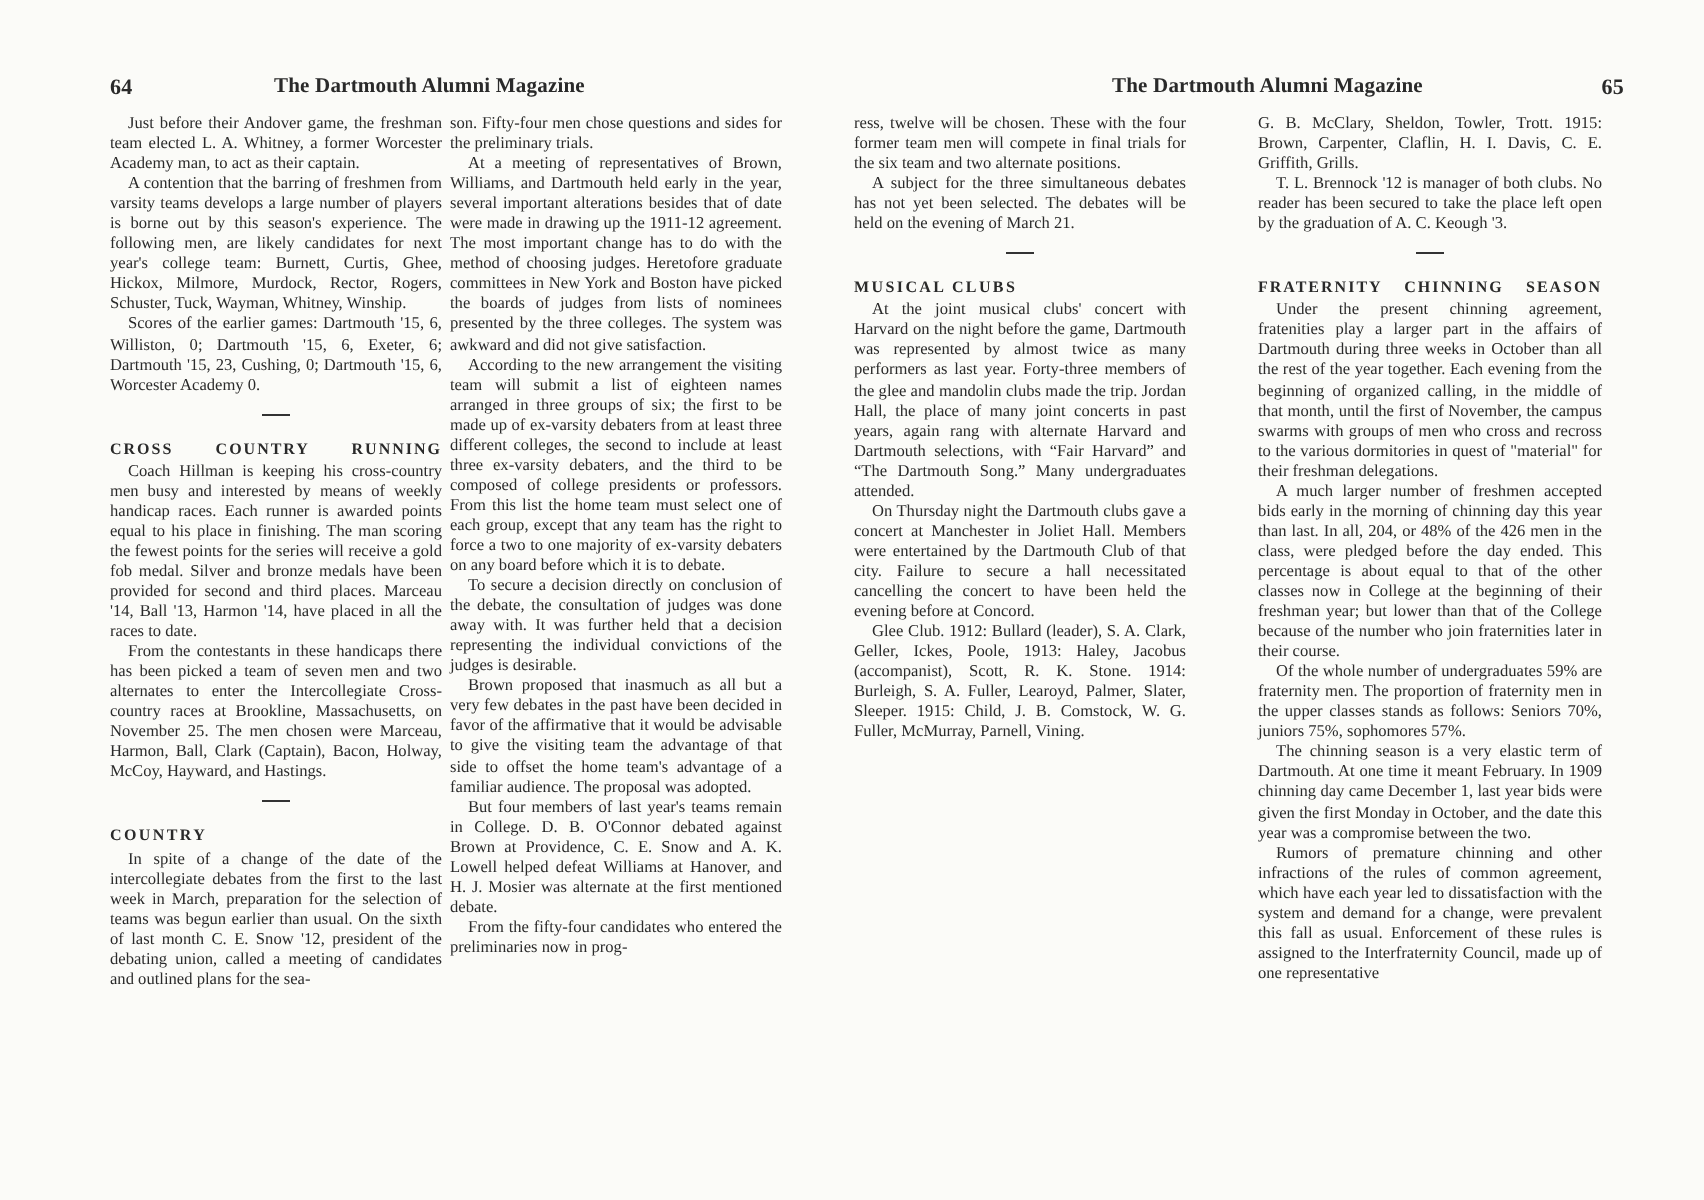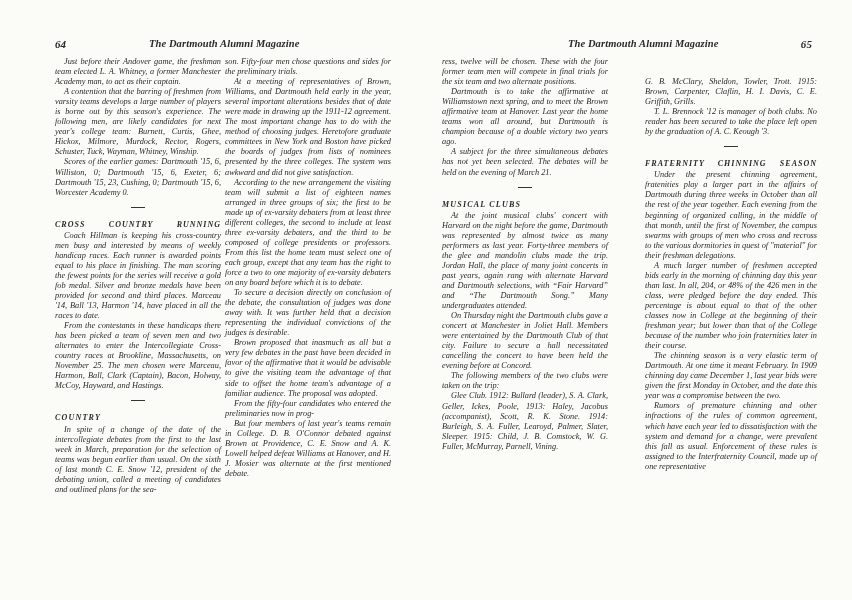--- a/index.html
+++ b/index.html
@@ -3,109 +3,108 @@
 <meta charset="utf-8">
 <style>
   html, body { margin: 0; padding: 0; }
   body {
     width: 852px; height: 600px; overflow: hidden;
     background: #fbfbf8;
     font-family: "Liberation Serif", "DejaVu Serif", serif;
     color: #2a2a2a;
     position: relative;
   }
-  .page { position: absolute; top: 0; height: 572px; font-style: italic; }
+  .page { position: absolute; top: 0; height: 572px; }
   .page-left { left: 0; width: 426px; }
   .page-right { left: 426px; width: 426px; }
   .running-head {
     position: absolute; top: 38px; height: 14px;
     font-weight: bold; font-size: 10.5px; letter-spacing: 0.1px;
   }
   .page-left .running-head { left: 55px; right: 12px; }
   .page-right .running-head { left: 10px; right: 40px; }
   .folio { position: absolute; top: 0; font-weight: bold; font-size: 11px; }
   .page-left .folio { left: 0; }
   .page-right .folio { right: 0; }
-  .head-title { position: absolute; top: 0; white-space: nowrap; margin-left: 12px; }
+  .head-title { position: absolute; top: 0; white-space: nowrap; }
   .page-left .head-title { left: 82px; }
   .page-right .head-title { left: 120px; }
   .col {
     position: absolute; top: 57px; width: 166px;
     font-size: 8.3px; line-height: 10.05px; text-align: justify;
     hyphens: manual;
   }
   .p { margin: 0; text-indent: 9px; }
   .p.noindent { text-indent: 0; }
   .section-rule {
     width: 14px; height: 1px; background: #333; margin: 9px auto 12px auto;
   }
   .section-title {
     text-align: left; font-weight: bold; font-size: 8px;
     letter-spacing: 1.2px; margin: 0 0 1px 0; text-indent: 0;
   }
   .section-title.spread { text-align: justify; text-align-last: justify; letter-spacing: 1px; }
   .L1 { left: 55px; }
   .L2 { left: 225px; }
-  .R1 { left: 16px; }
-  .R2 { left: 219px; width: 172px; margin-top: 20px; }
+  .R1 { left: 1px; }
+  .R2 { left: 203px; width: 172px; }
 </style>
 </head>
 <body>
 
 <div class="page page-left">
   <div class="running-head">
     <span class="folio">64</span>
     <span class="head-title">The Dartmouth Alumni Magazine</span>
   </div>
 
   <div class="col L1">
-    <p class="p">Just before their Andover game, the freshman team elected L. A. Whitney, a former Manchester Academy man, to act as their captain.</p>
+    <p class="p">Just before their Andover game, the freshman team elected L. A. Whitney, a former Worcester Academy man, to act as their captain.</p>
     <p class="p">A contention that the barring of freshmen from varsity teams develops a large number of players is borne out by this season's experience. The following men, are likely candidates for next year's college team: Burnett, Curtis, Ghee, Hickox, Milmore, Murdock, Rector, Rogers, Schuster, Tuck, Wayman, Whitney, Winship.</p>
     <p class="p">Scores of the earlier games: Dartmouth '15, 6, Williston, 0; Dartmouth '15, 6, Exeter, 6; Dartmouth '15, 23, Cushing, 0; Dartmouth '15, 6, Worcester Academy 0.</p>
     <div class="section-rule"></div>
     <p class="section-title spread">CROSS COUNTRY RUNNING</p>
     <p class="p">Coach Hillman is keeping his cross-country men busy and interested by means of weekly handicap races. Each runner is awarded points equal to his place in finishing. The man scoring the fewest points for the series will receive a gold fob medal. Silver and bronze medals have been provided for second and third places. Marceau '14, Ball '13, Harmon '14, have placed in all the races to date.</p>
     <p class="p">From the contestants in these handicaps there has been picked a team of seven men and two alternates to enter the Intercollegiate Cross-country races at Brookline, Massachusetts, on November 25. The men chosen were Marceau, Harmon, Ball, Clark (Captain), Bacon, Holway, McCoy, Hayward, and Hastings.</p>
     <div class="section-rule"></div>
     <p class="section-title">COUNTRY</p>
     <p class="p">In spite of a change of the date of the intercollegiate debates from the first to the last week in March, preparation for the selection of teams was begun earlier than usual. On the sixth of last month C. E. Snow '12, president of the debating union, called a meeting of candidates and outlined plans for the sea-</p>
   </div>
 
   <div class="col L2">
     <p class="p noindent">son. Fifty-four men chose questions and sides for the preliminary trials.</p>
     <p class="p">At a meeting of representatives of Brown, Williams, and Dartmouth held early in the year, several important alterations besides that of date were made in drawing up the 1911-12 agreement. The most important change has to do with the method of choosing judges. Heretofore graduate committees in New York and Boston have picked the boards of judges from lists of nominees presented by the three colleges. The system was awkward and did not give satisfaction.</p>
     <p class="p">According to the new arrangement the visiting team will submit a list of eighteen names arranged in three groups of six; the first to be made up of ex-varsity debaters from at least three different colleges, the second to include at least three ex-varsity debaters, and the third to be composed of college presidents or professors. From this list the home team must select one of each group, except that any team has the right to force a two to one majority of ex-varsity debaters on any board before which it is to debate.</p>
     <p class="p">To secure a decision directly on conclusion of the debate, the consultation of judges was done away with. It was further held that a decision representing the individual convictions of the judges is desirable.</p>
     <p class="p">Brown proposed that inasmuch as all but a very few debates in the past have been decided in favor of the affirmative that it would be advisable to give the visiting team the advantage of that side to offset the home team's advantage of a familiar audience. The proposal was adopted.</p>
+    <p class="p">But four members of last year's teams remain in College. D. B. O'Connor debated against Brown at Providence, C. E. Snow and A. K. Lowell helped defeat Williams at Hanover, and H. J. Mosier was alternate at the first mentioned debate.</p>
     <p class="p">From the fifty-four candidates who entered the preliminaries now in prog-</p>
-    <p class="p">But four members of last year's teams remain in College. D. B. O'Connor debated against Brown at Providence, C. E. Snow and A. K. Lowell helped defeat Williams at Hanover, and H. J. Mosier was alternate at the first mentioned debate.</p>
   </div>
 </div>
 
 <div class="page page-right">
   <div class="running-head">
     <span class="head-title">The Dartmouth Alumni Magazine</span>
     <span class="folio">65</span>
   </div>
 
   <div class="col R1">
     <p class="p noindent">ress, twelve will be chosen. These with the four former team men will compete in final trials for the six team and two alternate positions.</p>
-    <p class="p">Dartmouth is to take the affirmative at Williamstown next spring, and to meet the Brown affirmative team at Hanover. Last year the home teams won all around, but Dartmouth is champion because of a double victory two years ago.</p>
     <p class="p">A subject for the three simultaneous debates has not yet been selected. The debates will be held on the evening of March 21.</p>
     <div class="section-rule"></div>
     <p class="section-title">MUSICAL CLUBS</p>
     <p class="p">At the joint musical clubs' concert with Harvard on the night before the game, Dartmouth was represented by almost twice as many performers as last year. Forty-three members of the glee and mandolin clubs made the trip. Jordan Hall, the place of many joint concerts in past years, again rang with alternate Harvard and Dartmouth selections, with “Fair Harvard” and “The Dartmouth Song.” Many undergraduates attended.</p>
     <p class="p">On Thursday night the Dartmouth clubs gave a concert at Manchester in Joliet Hall. Members were entertained by the Dartmouth Club of that city. Failure to secure a hall necessitated cancelling the concert to have been held the evening before at Concord.</p>
-    <p class="p">The following members of the two clubs were taken on the trip:</p>
     <p class="p">Glee Club. 1912: Bullard (leader), S. A. Clark, Geller, Ickes, Poole, 1913: Haley, Jacobus (accompanist), Scott, R. K. Stone. 1914: Burleigh, S. A. Fuller, Learoyd, Palmer, Slater, Sleeper. 1915: Child, J. B. Comstock, W. G. Fuller, McMurray, Parnell, Vining.</p>
   </div>
 
   <div class="col R2">
     <p class="p noindent">G. B. McClary, Sheldon, Towler, Trott. 1915: Brown, Carpenter, Claflin, H. I. Davis, C. E. Griffith, Grills.</p>
     <p class="p">T. L. Brennock '12 is manager of both clubs. No reader has been secured to take the place left open by the graduation of A. C. Keough '3.</p>
     <div class="section-rule"></div>
     <p class="section-title spread">FRATERNITY CHINNING SEASON</p>
     <p class="p">Under the present chinning agreement, fratenities play a larger part in the affairs of Dartmouth during three weeks in October than all the rest of the year together. Each evening from the beginning of organized calling, in the middle of that month, until the first of November, the campus swarms with groups of men who cross and recross to the various dormitories in quest of "material" for their freshman delegations.</p>
     <p class="p">A much larger number of freshmen accepted bids early in the morning of chinning day this year than last. In all, 204, or 48% of the 426 men in the class, were pledged before the day ended. This percentage is about equal to that of the other classes now in College at the beginning of their freshman year; but lower than that of the College because of the number who join fraternities later in their course.</p>
+    <p class="p">Of the whole number of undergraduates 59% are fraternity men. The proportion of fraternity men in the upper classes stands as follows: Seniors 70%, juniors 75%, sophomores 57%.</p>
     <p class="p">The chinning season is a very elastic term of Dartmouth. At one time it meant February. In 1909 chinning day came December 1, last year bids were given the first Monday in October, and the date this year was a compromise between the two.</p>
     <p class="p">Rumors of premature chinning and other infractions of the rules of common agreement, which have each year led to dissatisfaction with the system and demand for a change, were prevalent this fall as usual. Enforcement of these rules is assigned to the Interfraternity Council, made up of one representative</p>
   </div>
 </div>
 
 </body></html>

